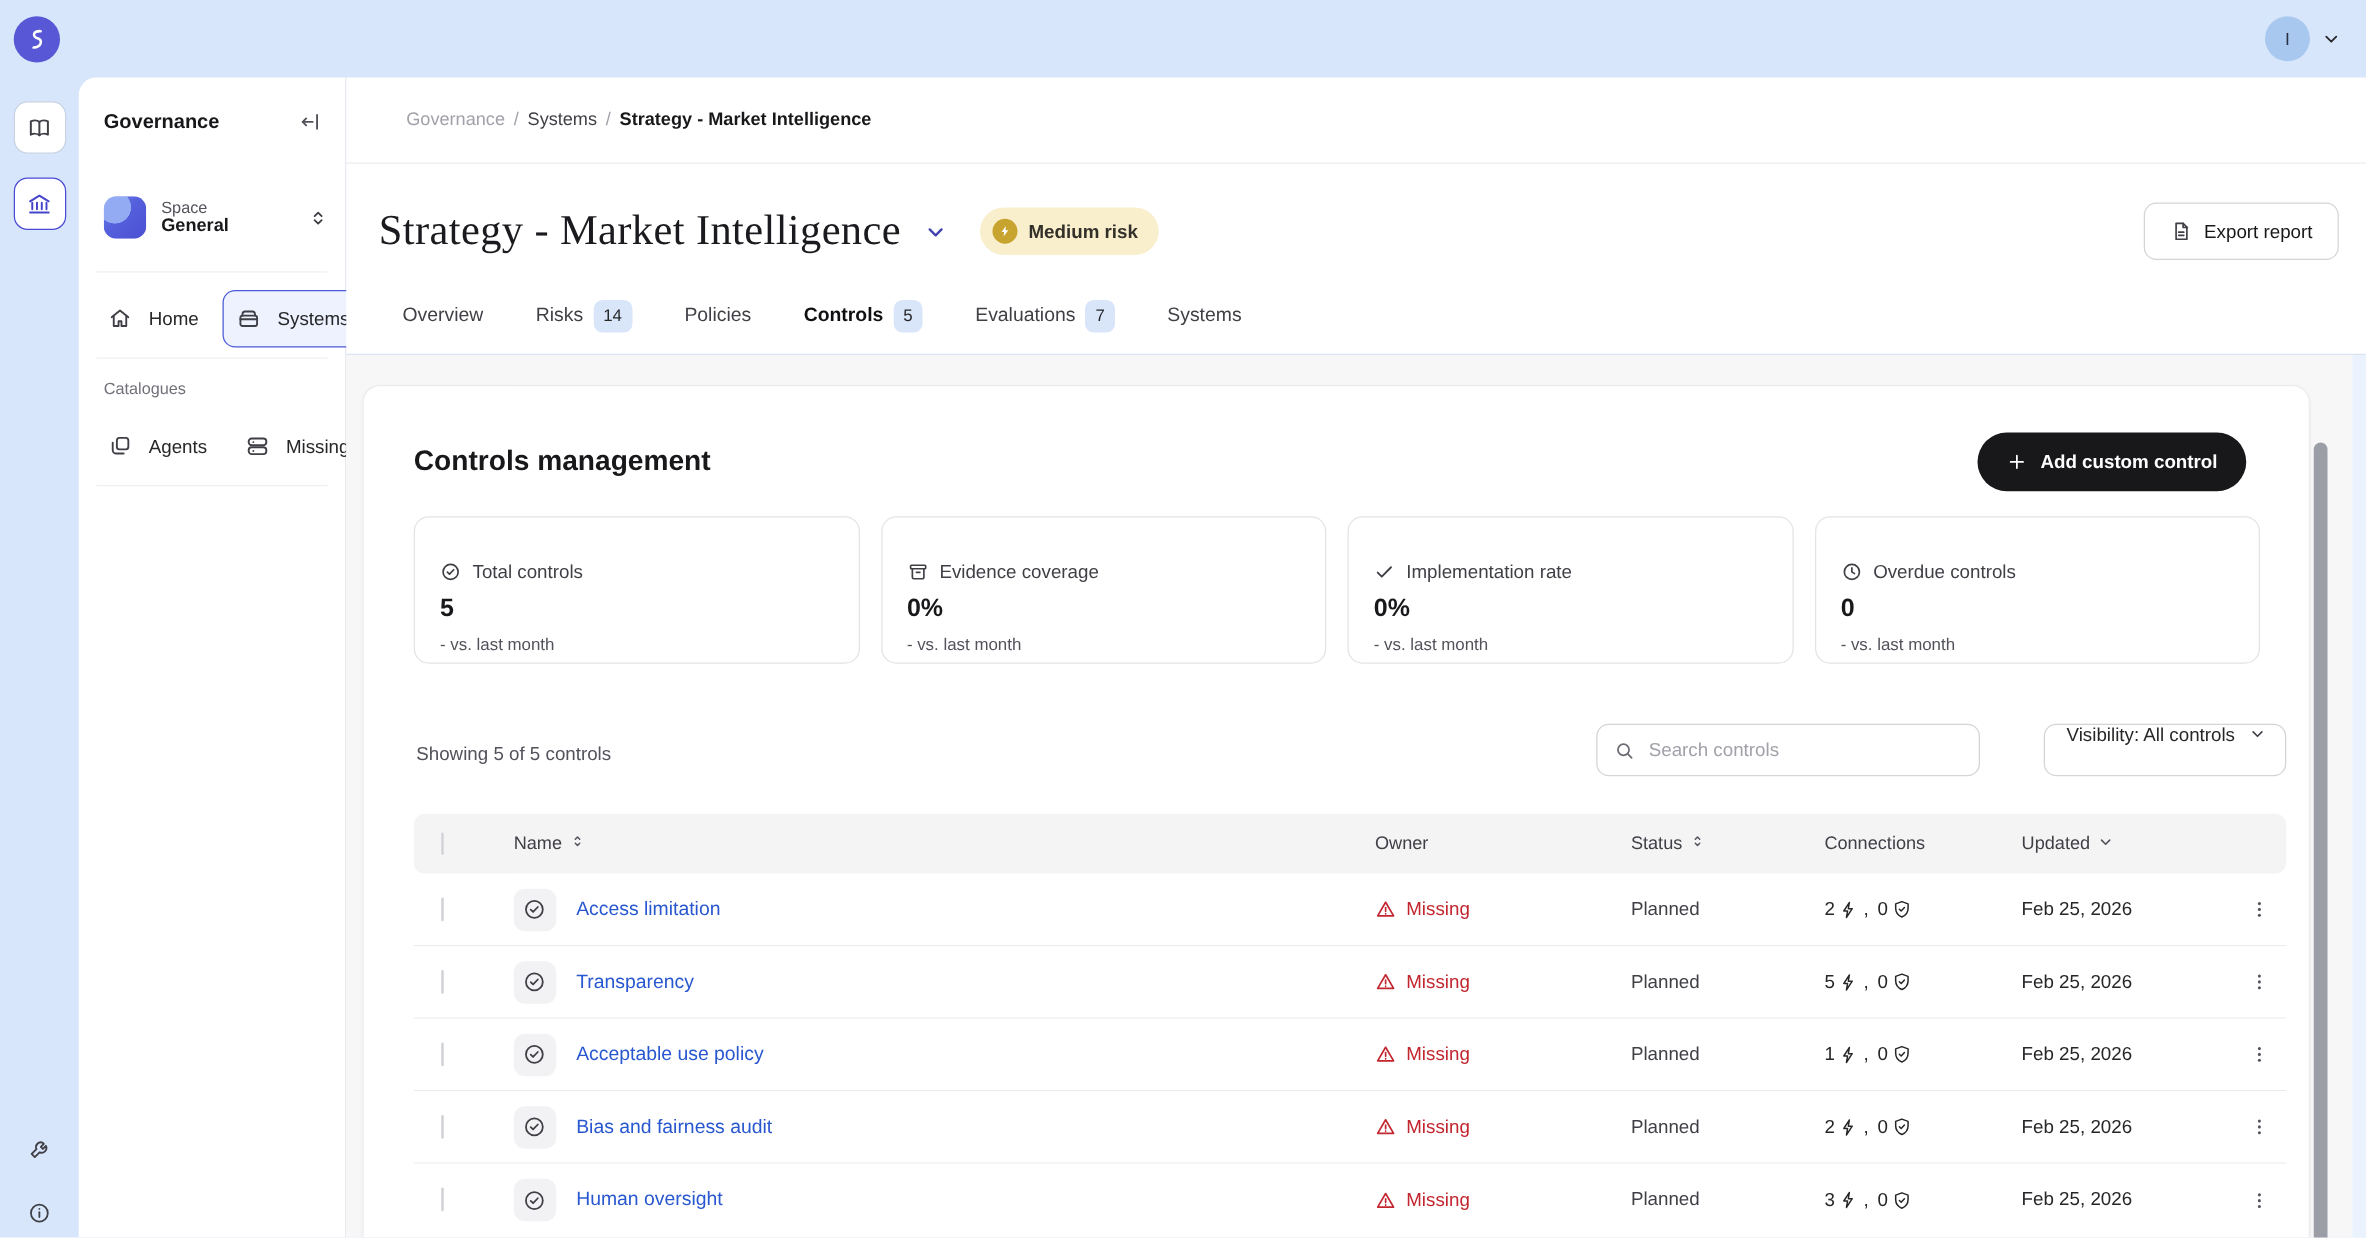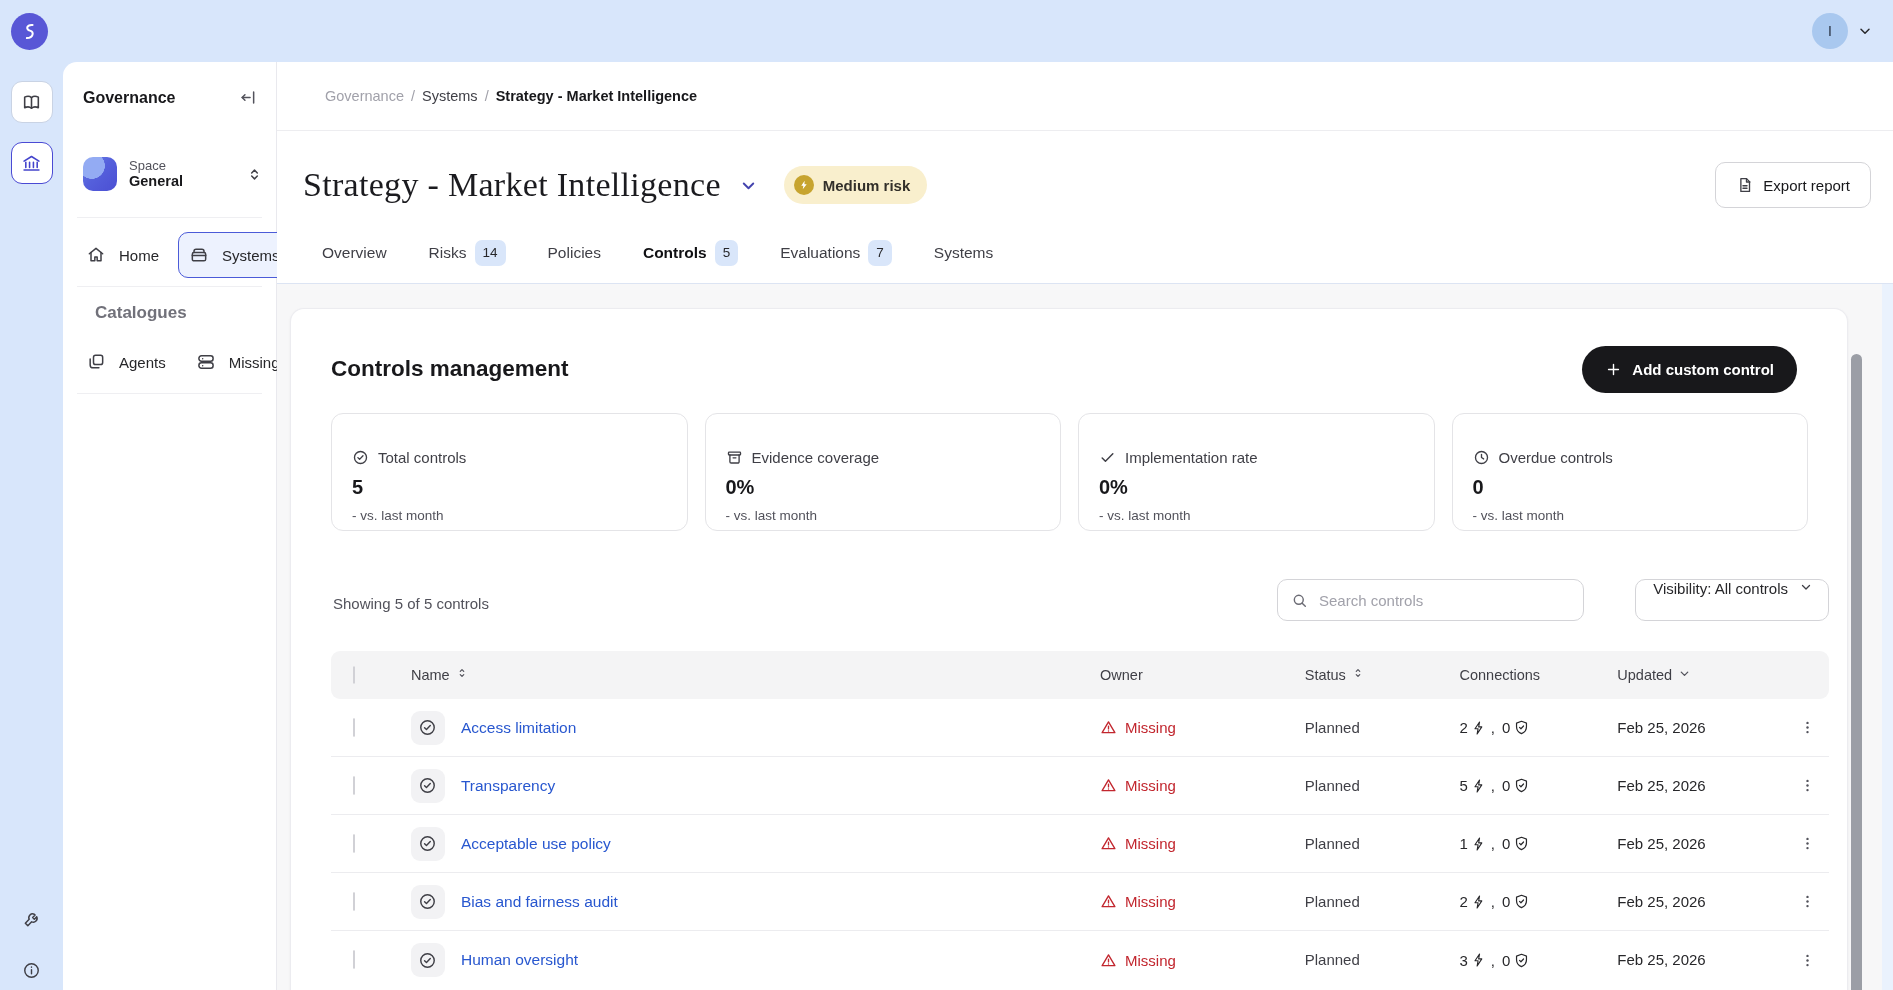--- a/index.html
+++ b/index.html
@@ -42,21 +42,21 @@
   .space-text{display:flex;flex-direction:column;line-height:1.2}
   .space-label{font-size:13px;color:#52525b}
   .space-name{font-size:14.5px;font-weight:700;color:#18181b}
   .space-chev{margin-left:auto;color:#3f3f46;cursor:pointer}
   .sb-divider{height:1px;background:#efeff2;margin:0 14px}
   .nav-list{display:flex;flex-direction:row;gap:8px;padding:14px 12px 8px}
   .nav-item{display:flex;align-items:center;gap:13px;height:46px;padding:0 10px;border-radius:10px;
             font-size:15px;color:#27272a;border:1.5px solid transparent;cursor:pointer}
   .nav-item .ni{color:#3f3f46}
   .nav-item.active{background:var(--selected-bg);border-color:var(--selected-border)}
-  .cat-label{font-size:17px;font-weight:700;color:#71717a;padding:16px 32px 2px}
+  .cat-label{font-size:13px;font-weight:400;color:#71717a;padding:16px 20px 2px}
 
   
   .main{position:absolute;left:277px;top:62px;right:0;bottom:0;background:#fff}
   .breadcrumb{position:absolute;top:26px;left:48px;font-size:14.5px;color:#a1a1aa;display:flex;gap:7px}
   .bc-mid{color:#3f3f46;cursor:pointer}
   .bc-first{cursor:pointer}
   .bc-cur{color:#18181b;font-weight:700}
   .bc-rule{position:absolute;top:68px;left:0;right:0;height:1px;background:#ededf0}
 
   .title-row{position:absolute;top:100px;left:26px;right:22px;display:flex;align-items:center}

